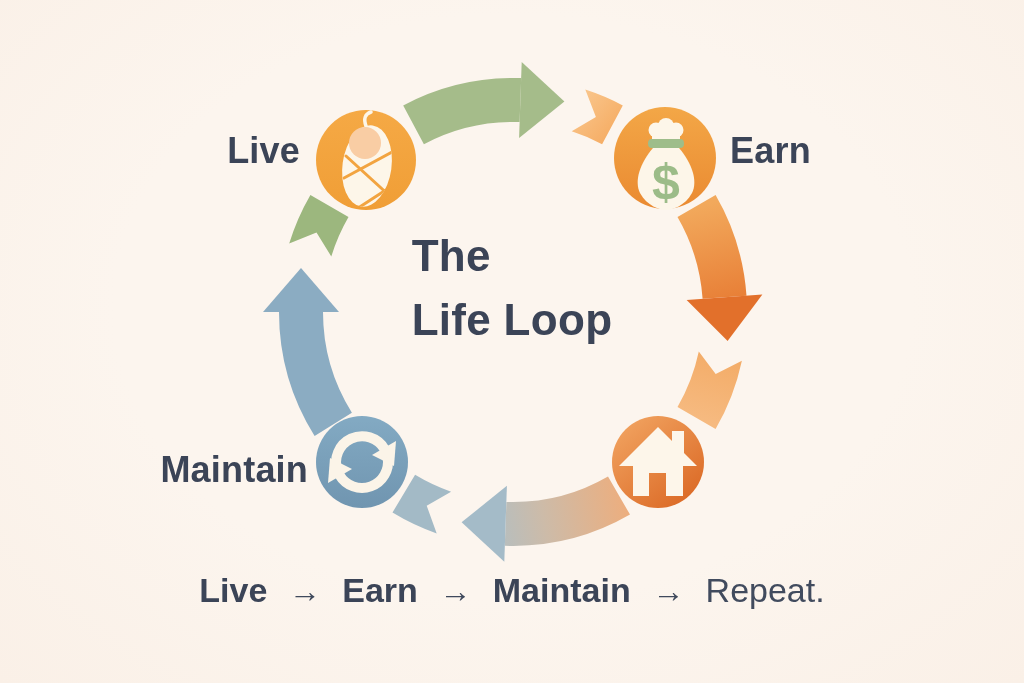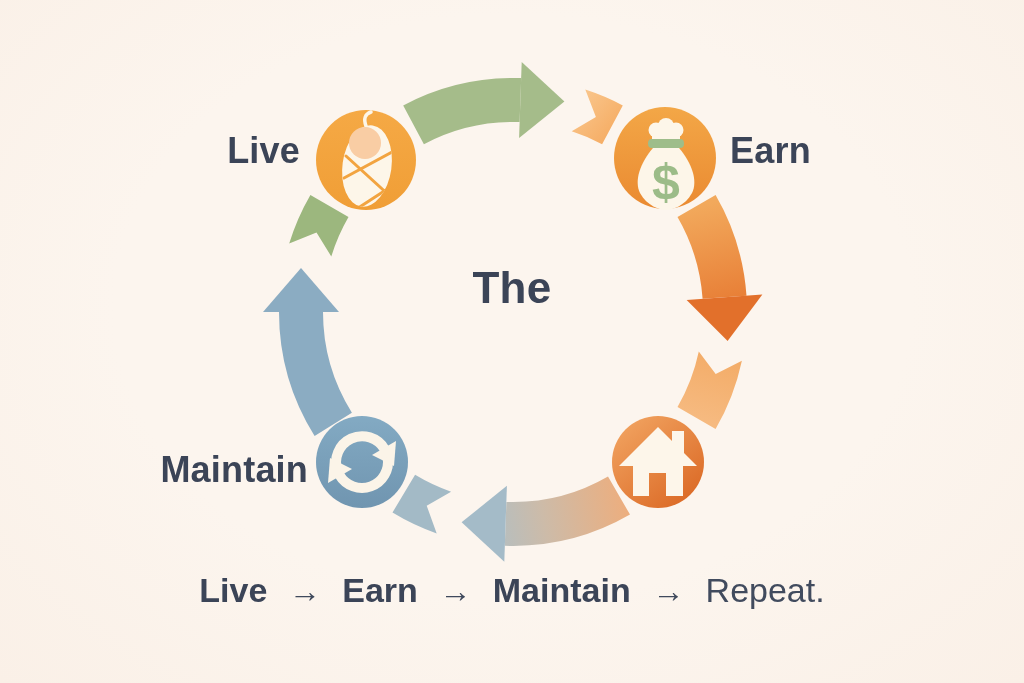--- a/index.html
+++ b/index.html
@@ -147,20 +147,21 @@
       </g>
     </g>
   </svg>
 
   <div class="node-label" style="right:724px; top:151px;">Live</div>
   <div class="node-label" style="left:730px; top:151px;">Earn</div>
   <div class="node-label" style="right:716px; top:470px;">Maintain</div>
 
   <div class="center-title">
     <div>The</div>
+    <div>Life Loop</div>
   </div>
 
   <div class="caption">
     <span class="cap-bold">Live</span>
     <span class="cap-arrow">→</span>
     <span class="cap-bold">Earn</span>
     <span class="cap-arrow">→</span>
     <span class="cap-bold">Maintain</span>
     <span class="cap-arrow">→</span>
     <span class="cap-regular">Repeat.</span>

